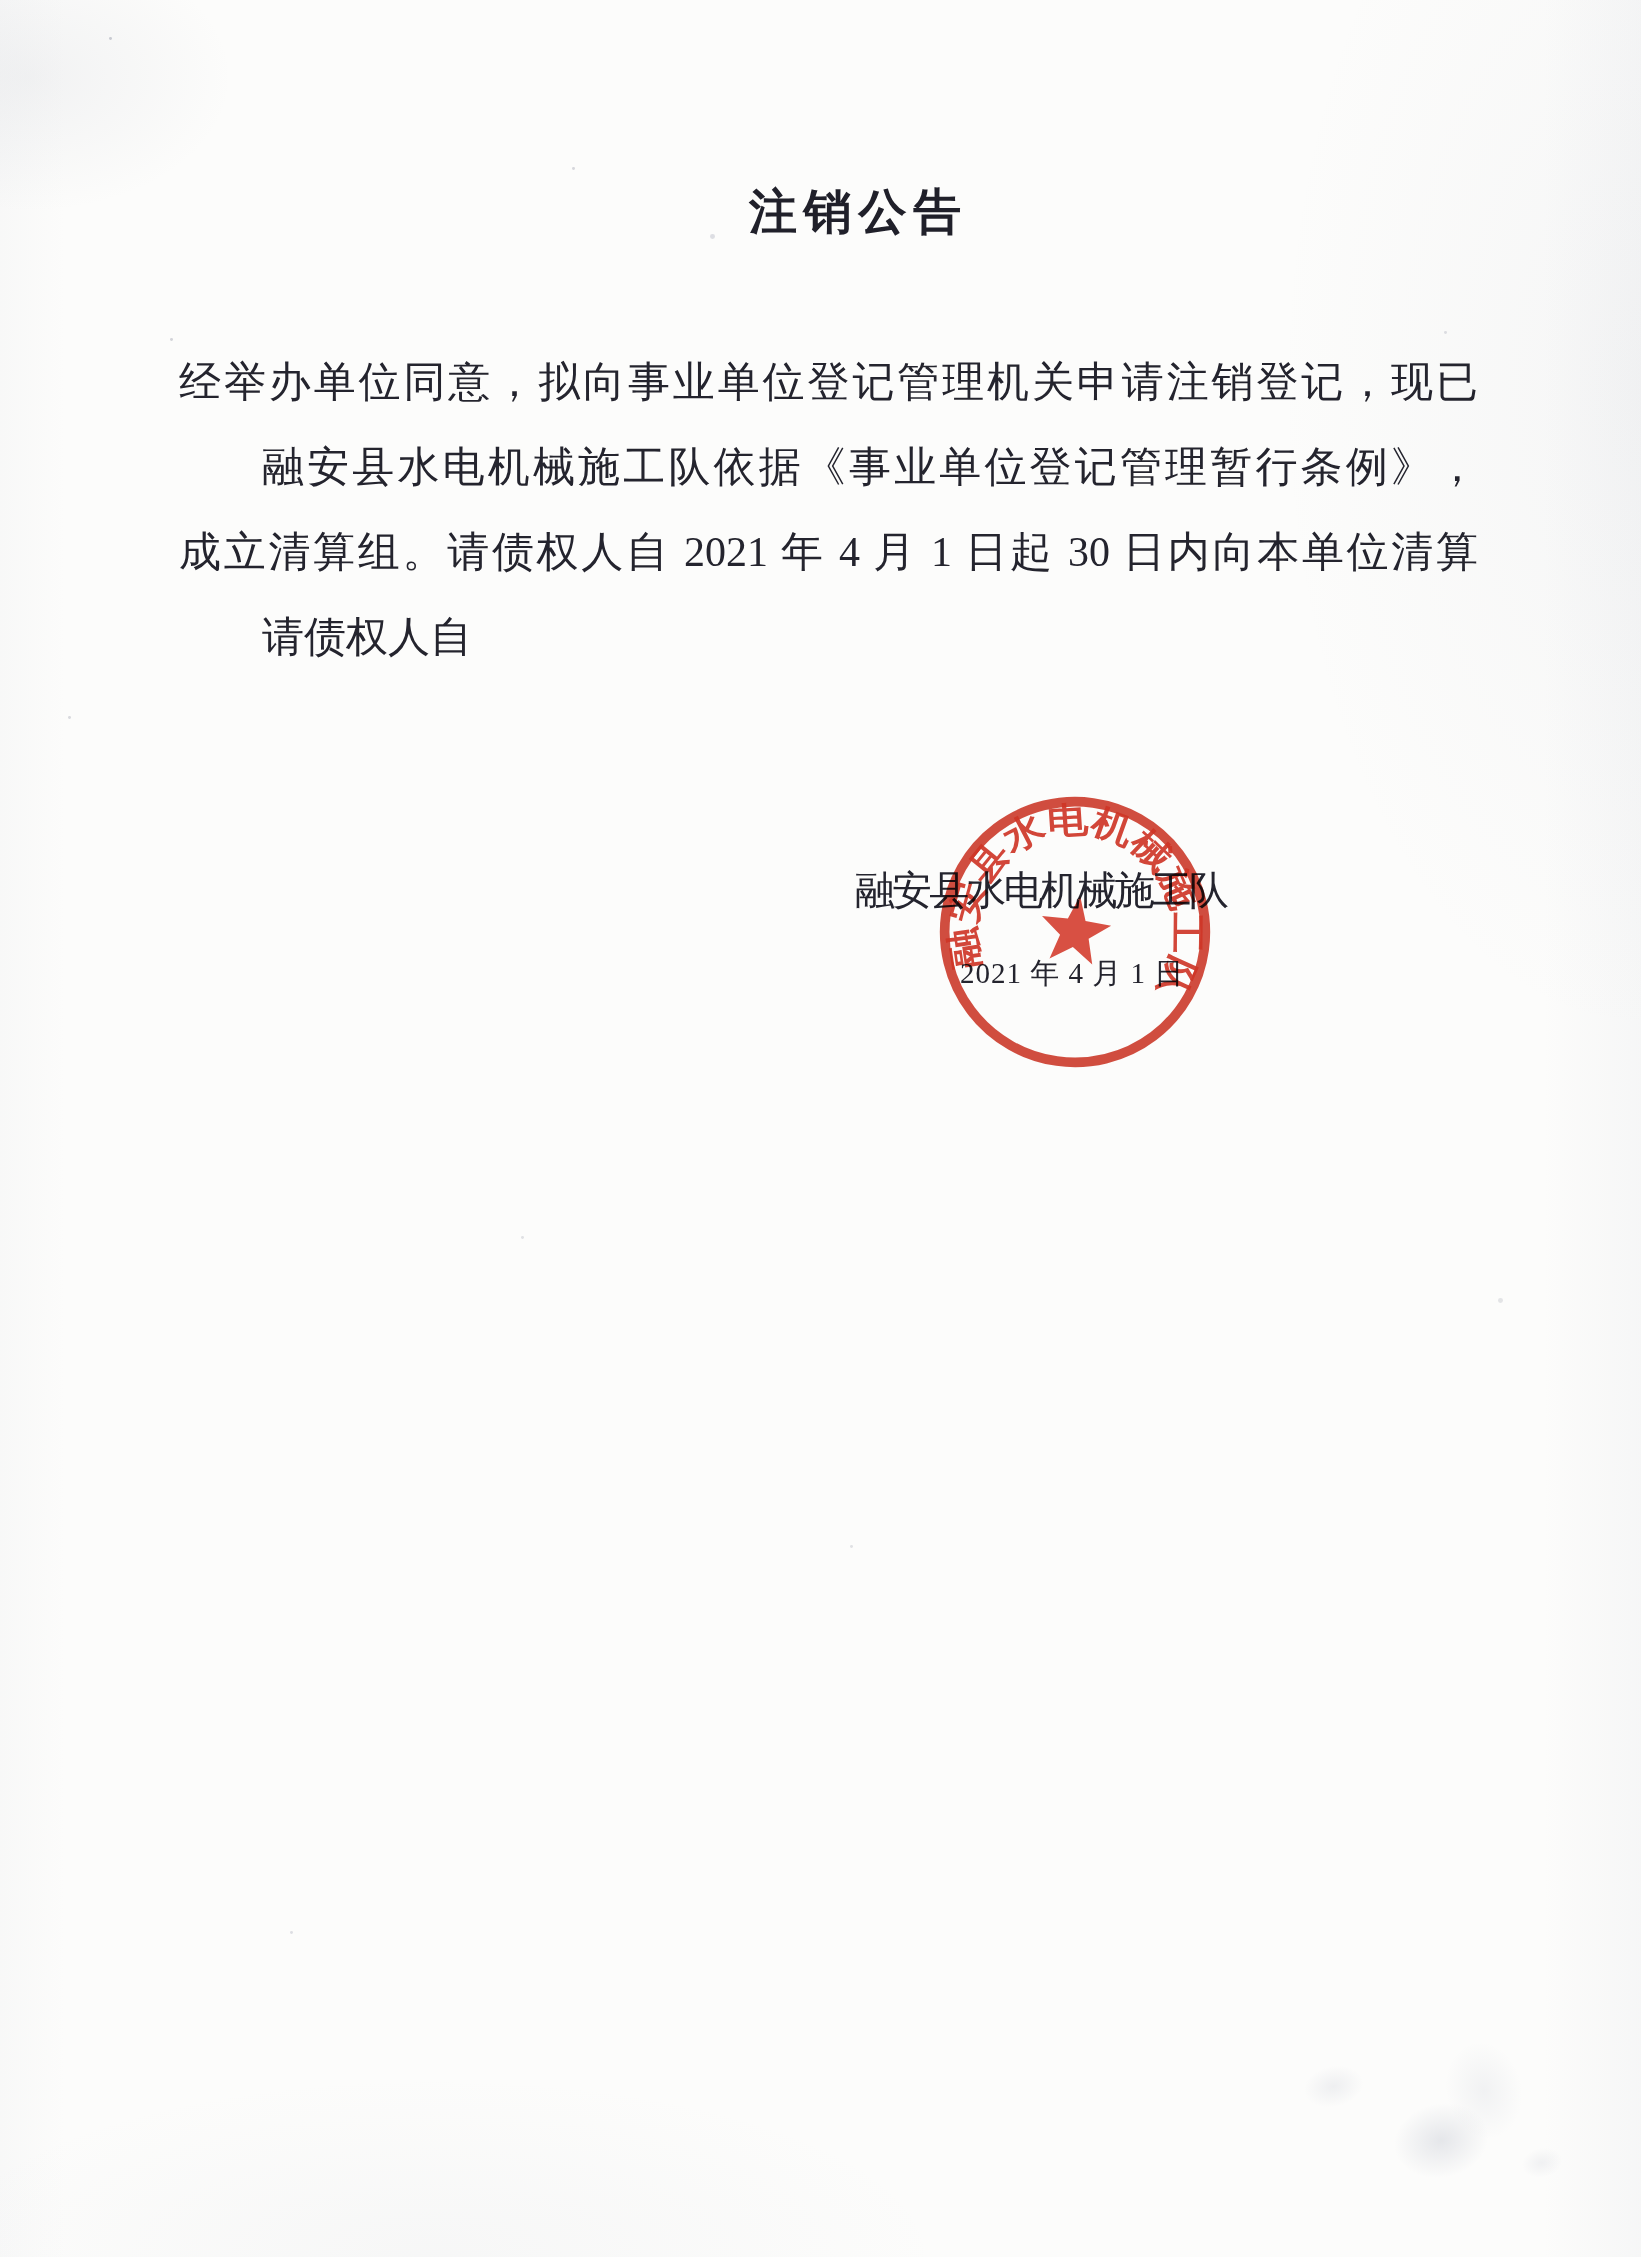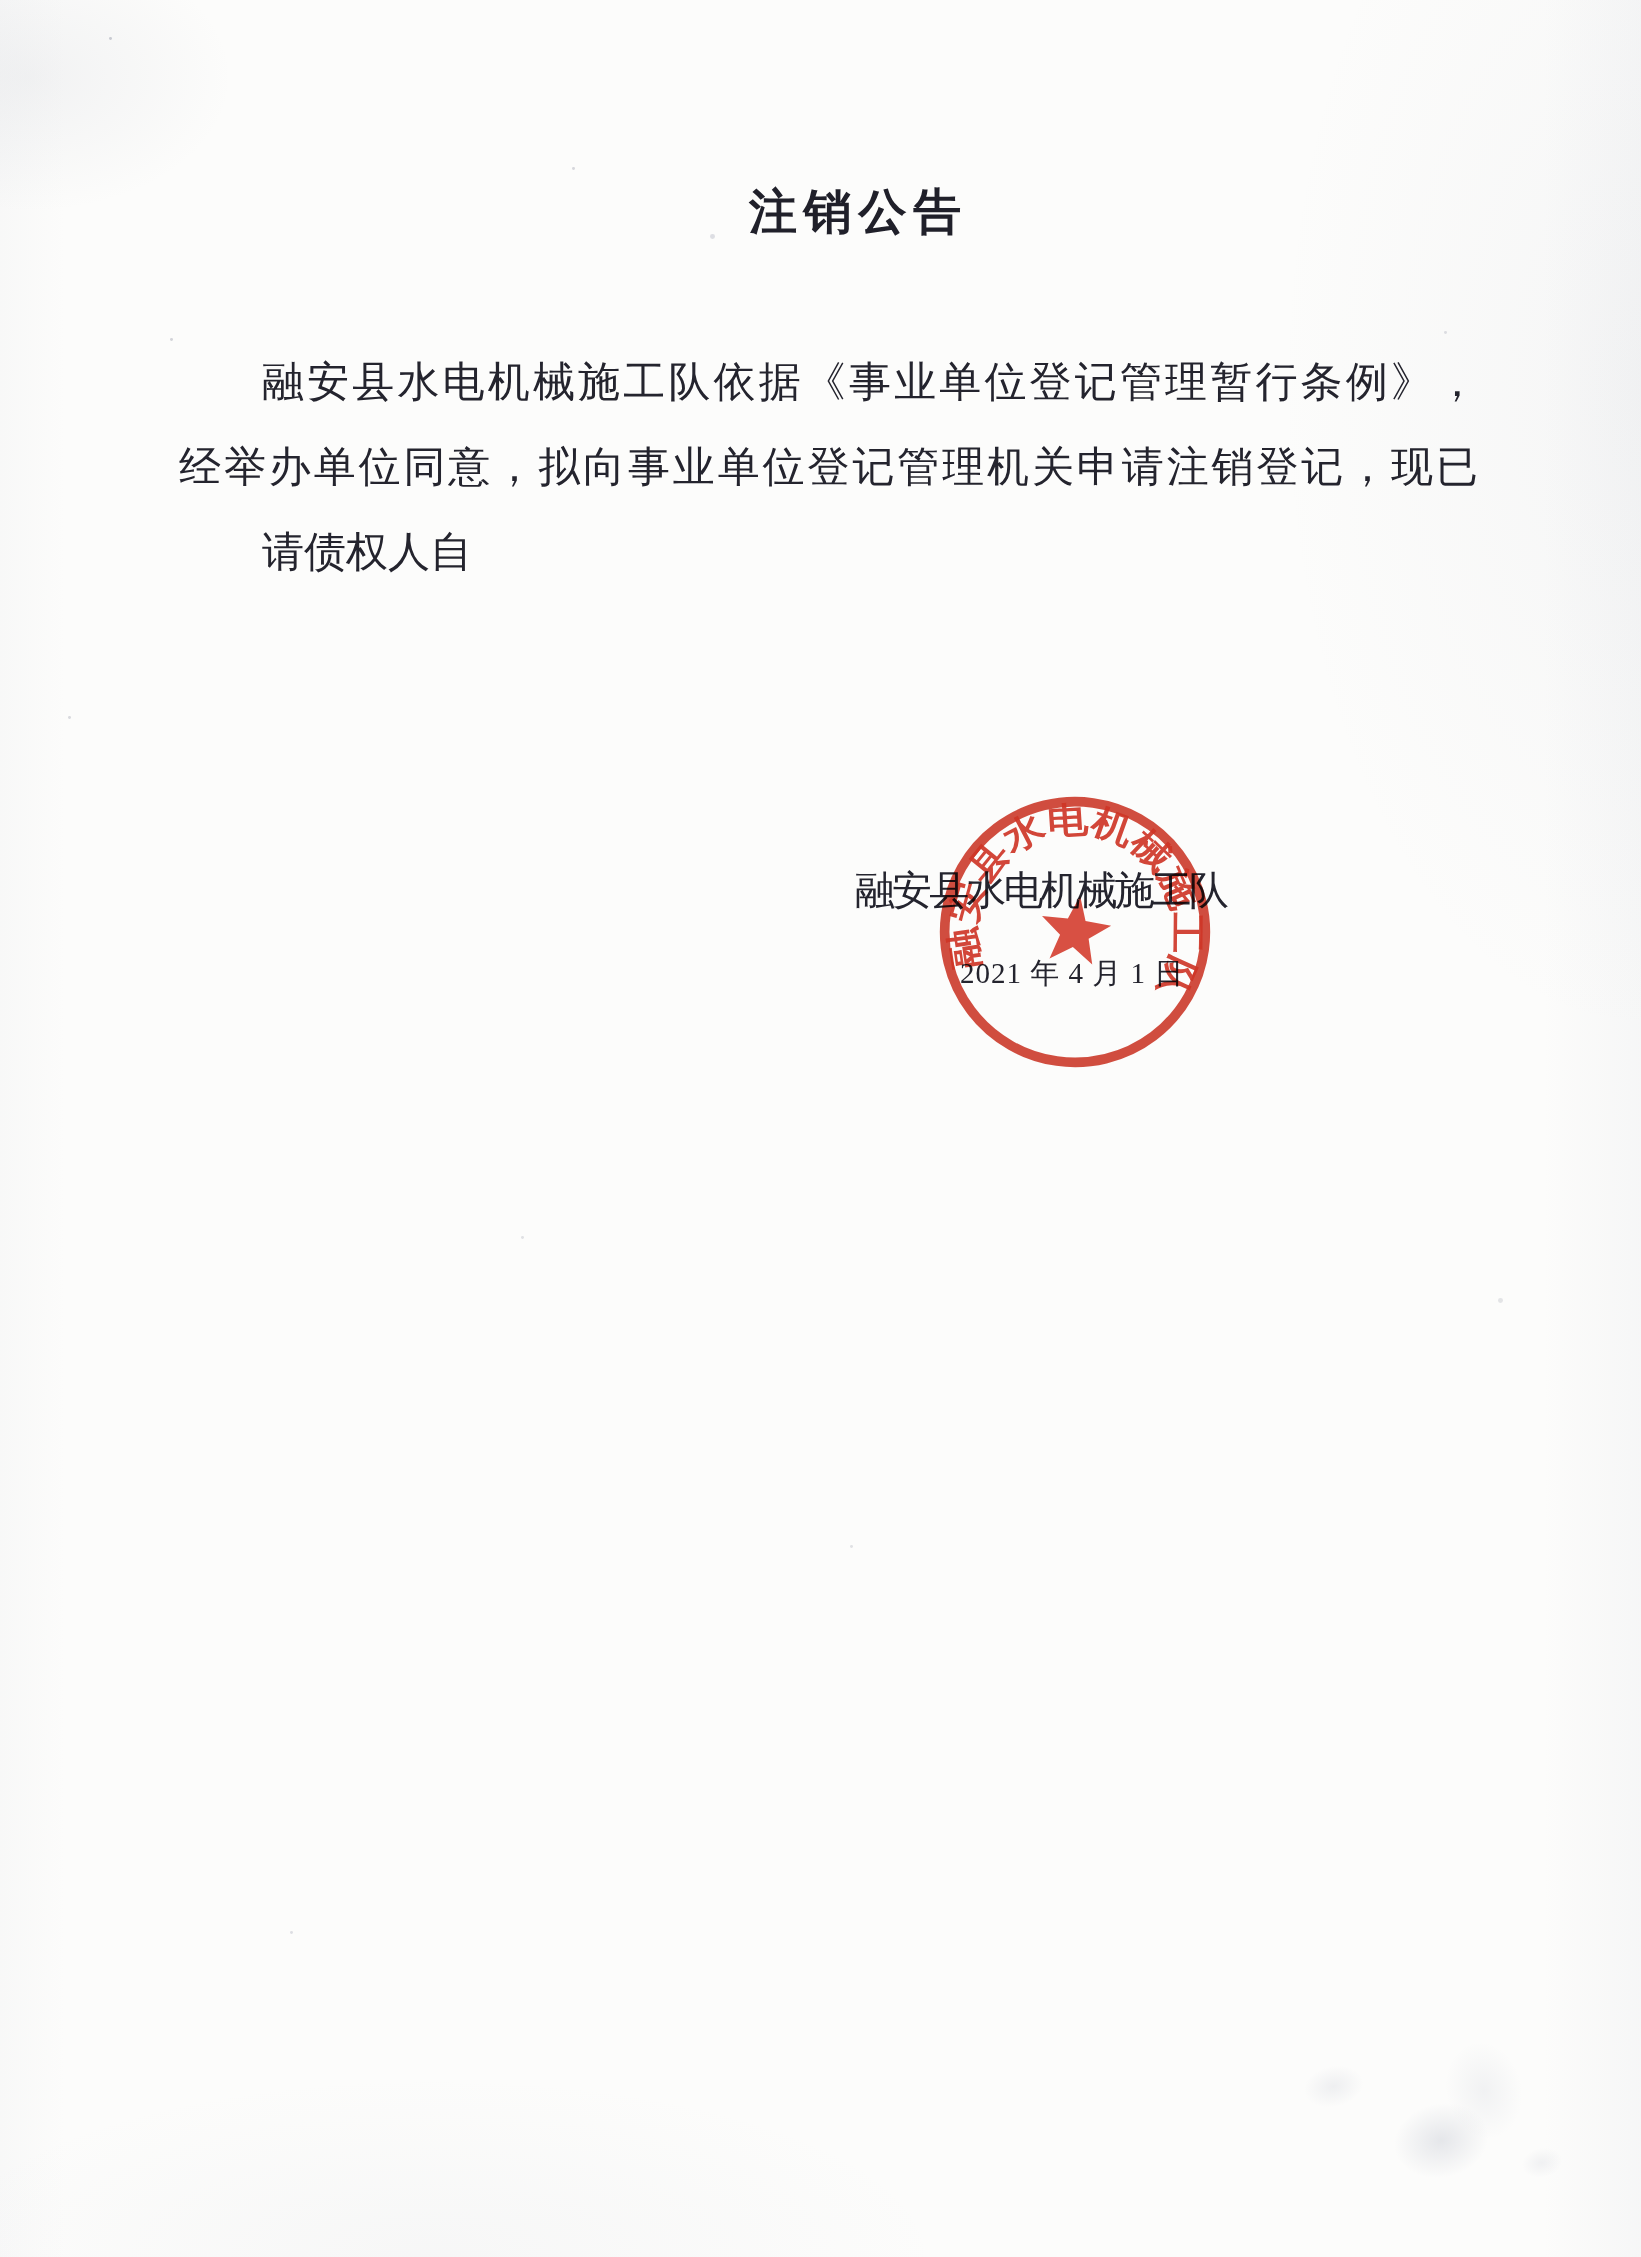--- a/index.html
+++ b/index.html
@@ -133,22 +133,23 @@
   }
 </style>
 </head>
 <body>
 
 <div class="page">
 
   <h1 class="title">注销公告</h1>
 
   <div class="body-text">
+    <p class="jl">经举办单位同意，拟向事业单位登记管理机关申请注销登记，现已</p>
     <p class="jl indent">融安县水电机械施工队依据《事业单位登记管理暂行条例》，</p>
-    <p class="jl">经举办单位同意，拟向事业单位登记管理机关申请注销登记，现已</p>
+    <p class="jl">成立清算组。请债权人自 2021 年 4 月 1 日起 30 日内向本单位清算</p>
     <p class="indent">请债权人自</p>
   </div>
 
   <div class="signature">融安县水电机械施工队</div>
 
   <div class="date">2021 年 4 月 1 日</div>
 
   <svg class="seal" viewBox="0 0 290 290" aria-hidden="true">
     <g transform="translate(145,145) rotate(8)">
       <circle class="ring" r="135" cx="0" cy="0"></circle>

